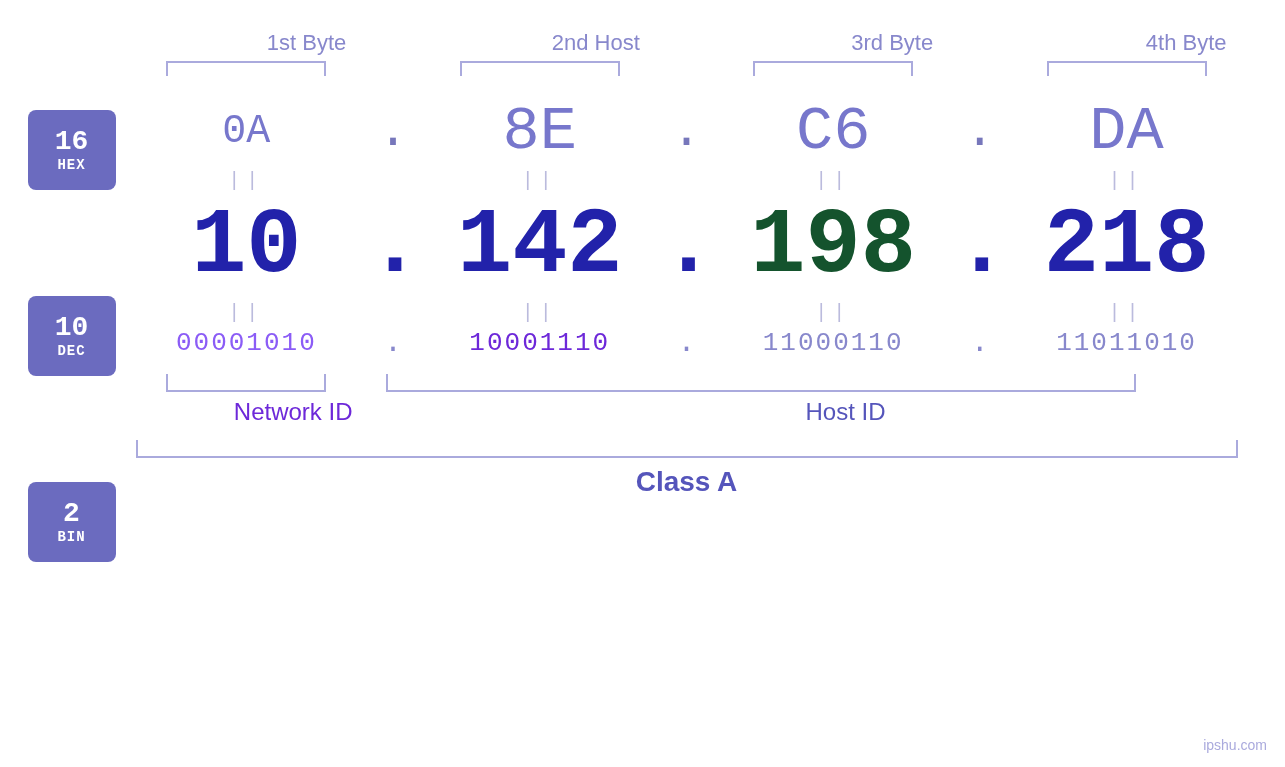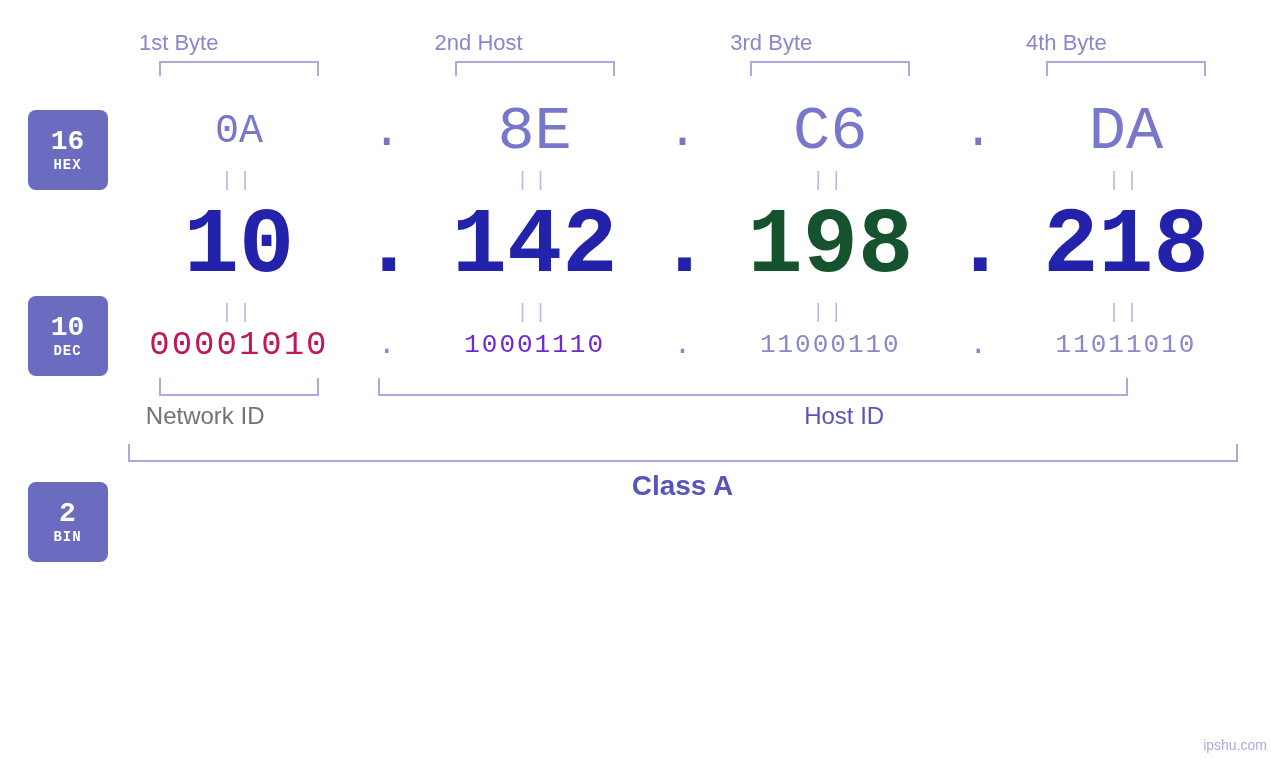--- a/index.html
+++ b/index.html
@@ -17,21 +17,21 @@
       width: 1285px;
       height: 767px;
       display: flex;
       flex-direction: column;
       align-items: center;
       justify-content: flex-start;
       padding-top: 30px;
     }
 
     .badge {
-      width: 80px;
+      width: 88px;
       height: 80px;
       background: #6b6bbf;
       border-radius: 8px;
       display: flex;
       flex-direction: column;
       align-items: center;
       justify-content: center;
       color: white;
       font-weight: bold;
     }
@@ -86,21 +86,21 @@
     .byte-headers-row {
       display: flex;
       flex-direction: row;
       justify-content: space-around;
       padding: 0 20px;
       margin-bottom: 5px;
     }
 
     .bh-cell {
       width: 200px;
-      text-align: left;
+      text-align: right;
       color: #8888cc;
       font-size: 22px;
       font-family: Arial, sans-serif;
     }
 
     .bh-dot {
       width: 50px;
     }
 
     .top-brackets-row {
@@ -274,21 +274,21 @@
         <div class="eq-dot"></div>
         <div class="eq-cell">||</div>
         <div class="eq-dot"></div>
         <div class="eq-cell">||</div>
         <div class="eq-dot"></div>
         <div class="eq-cell">||</div>
       </div>
 
       <div class="value-row">
         <div class="val-cell">
-          <span style="font-size:34px; color:#be185d; font-family:'Courier New',monospace; letter-spacing:2px;">00001010</span>
+          <span style="font-size:26px; color:#8b5cf6; font-family:'Courier New',monospace; letter-spacing:2px;">00001010</span>
         </div>
         <div class="val-dot" style="font-size:30px; color:#8888cc; text-align:center;">.</div>
         <div class="val-cell">
           <span style="font-size:26px; color:#6d28d9; font-family:'Courier New',monospace; letter-spacing:2px;">10001110</span>
         </div>
         <div class="val-dot" style="font-size:30px; color:#8888cc; text-align:center;">.</div>
         <div class="val-cell">
           <span style="font-size:26px; color:#8888cc; font-family:'Courier New',monospace; letter-spacing:2px;">11000110</span>
         </div>
         <div class="val-dot" style="font-size:30px; color:#8888cc; text-align:center;">.</div>
@@ -313,21 +313,21 @@
         <div style="width:200px;"></div>
       </div>
 
       <div style="display:flex; flex-direction:row; padding:0 20px; margin-top:-18px;">
         <div style="width:200px;"></div>
         <div style="width:50px;"></div>
         <div style="width:750px; height:18px; border-bottom:2px solid #aaaadd; border-left:2px solid #aaaadd; border-right:2px solid #aaaadd;"></div>
       </div>
 
       <div style="display:flex; flex-direction:row; justify-content:space-around; padding:0 20px; margin-top:6px;">
-        <div style="width:200px; text-align:left; color:#737373; font-size:24px; font-family:Arial,sans-serif;">Network ID</div>
+        <div style="width:200px; text-align:right; color:#6d28d9; font-size:24px; font-family:Arial,sans-serif;">Network ID</div>
         <div style="width:50px;"></div>
         <div style="width:750px; text-align:center; color:#5555bb; font-size:24px; font-family:Arial,sans-serif;">Host ID</div>
       </div>
 
       <div style="padding:0 20px; margin-top:14px;">
         <div style="width:100%; height:18px; border-bottom:2px solid #aaaadd; border-left:2px solid #aaaadd; border-right:2px solid #aaaadd;"></div>
         <div style="text-align:center; color:#5555bb; font-size:28px; font-family:Arial,sans-serif; margin-top:8px;font-weight:bold;">Class A</div>
       </div>
 
     </div>

